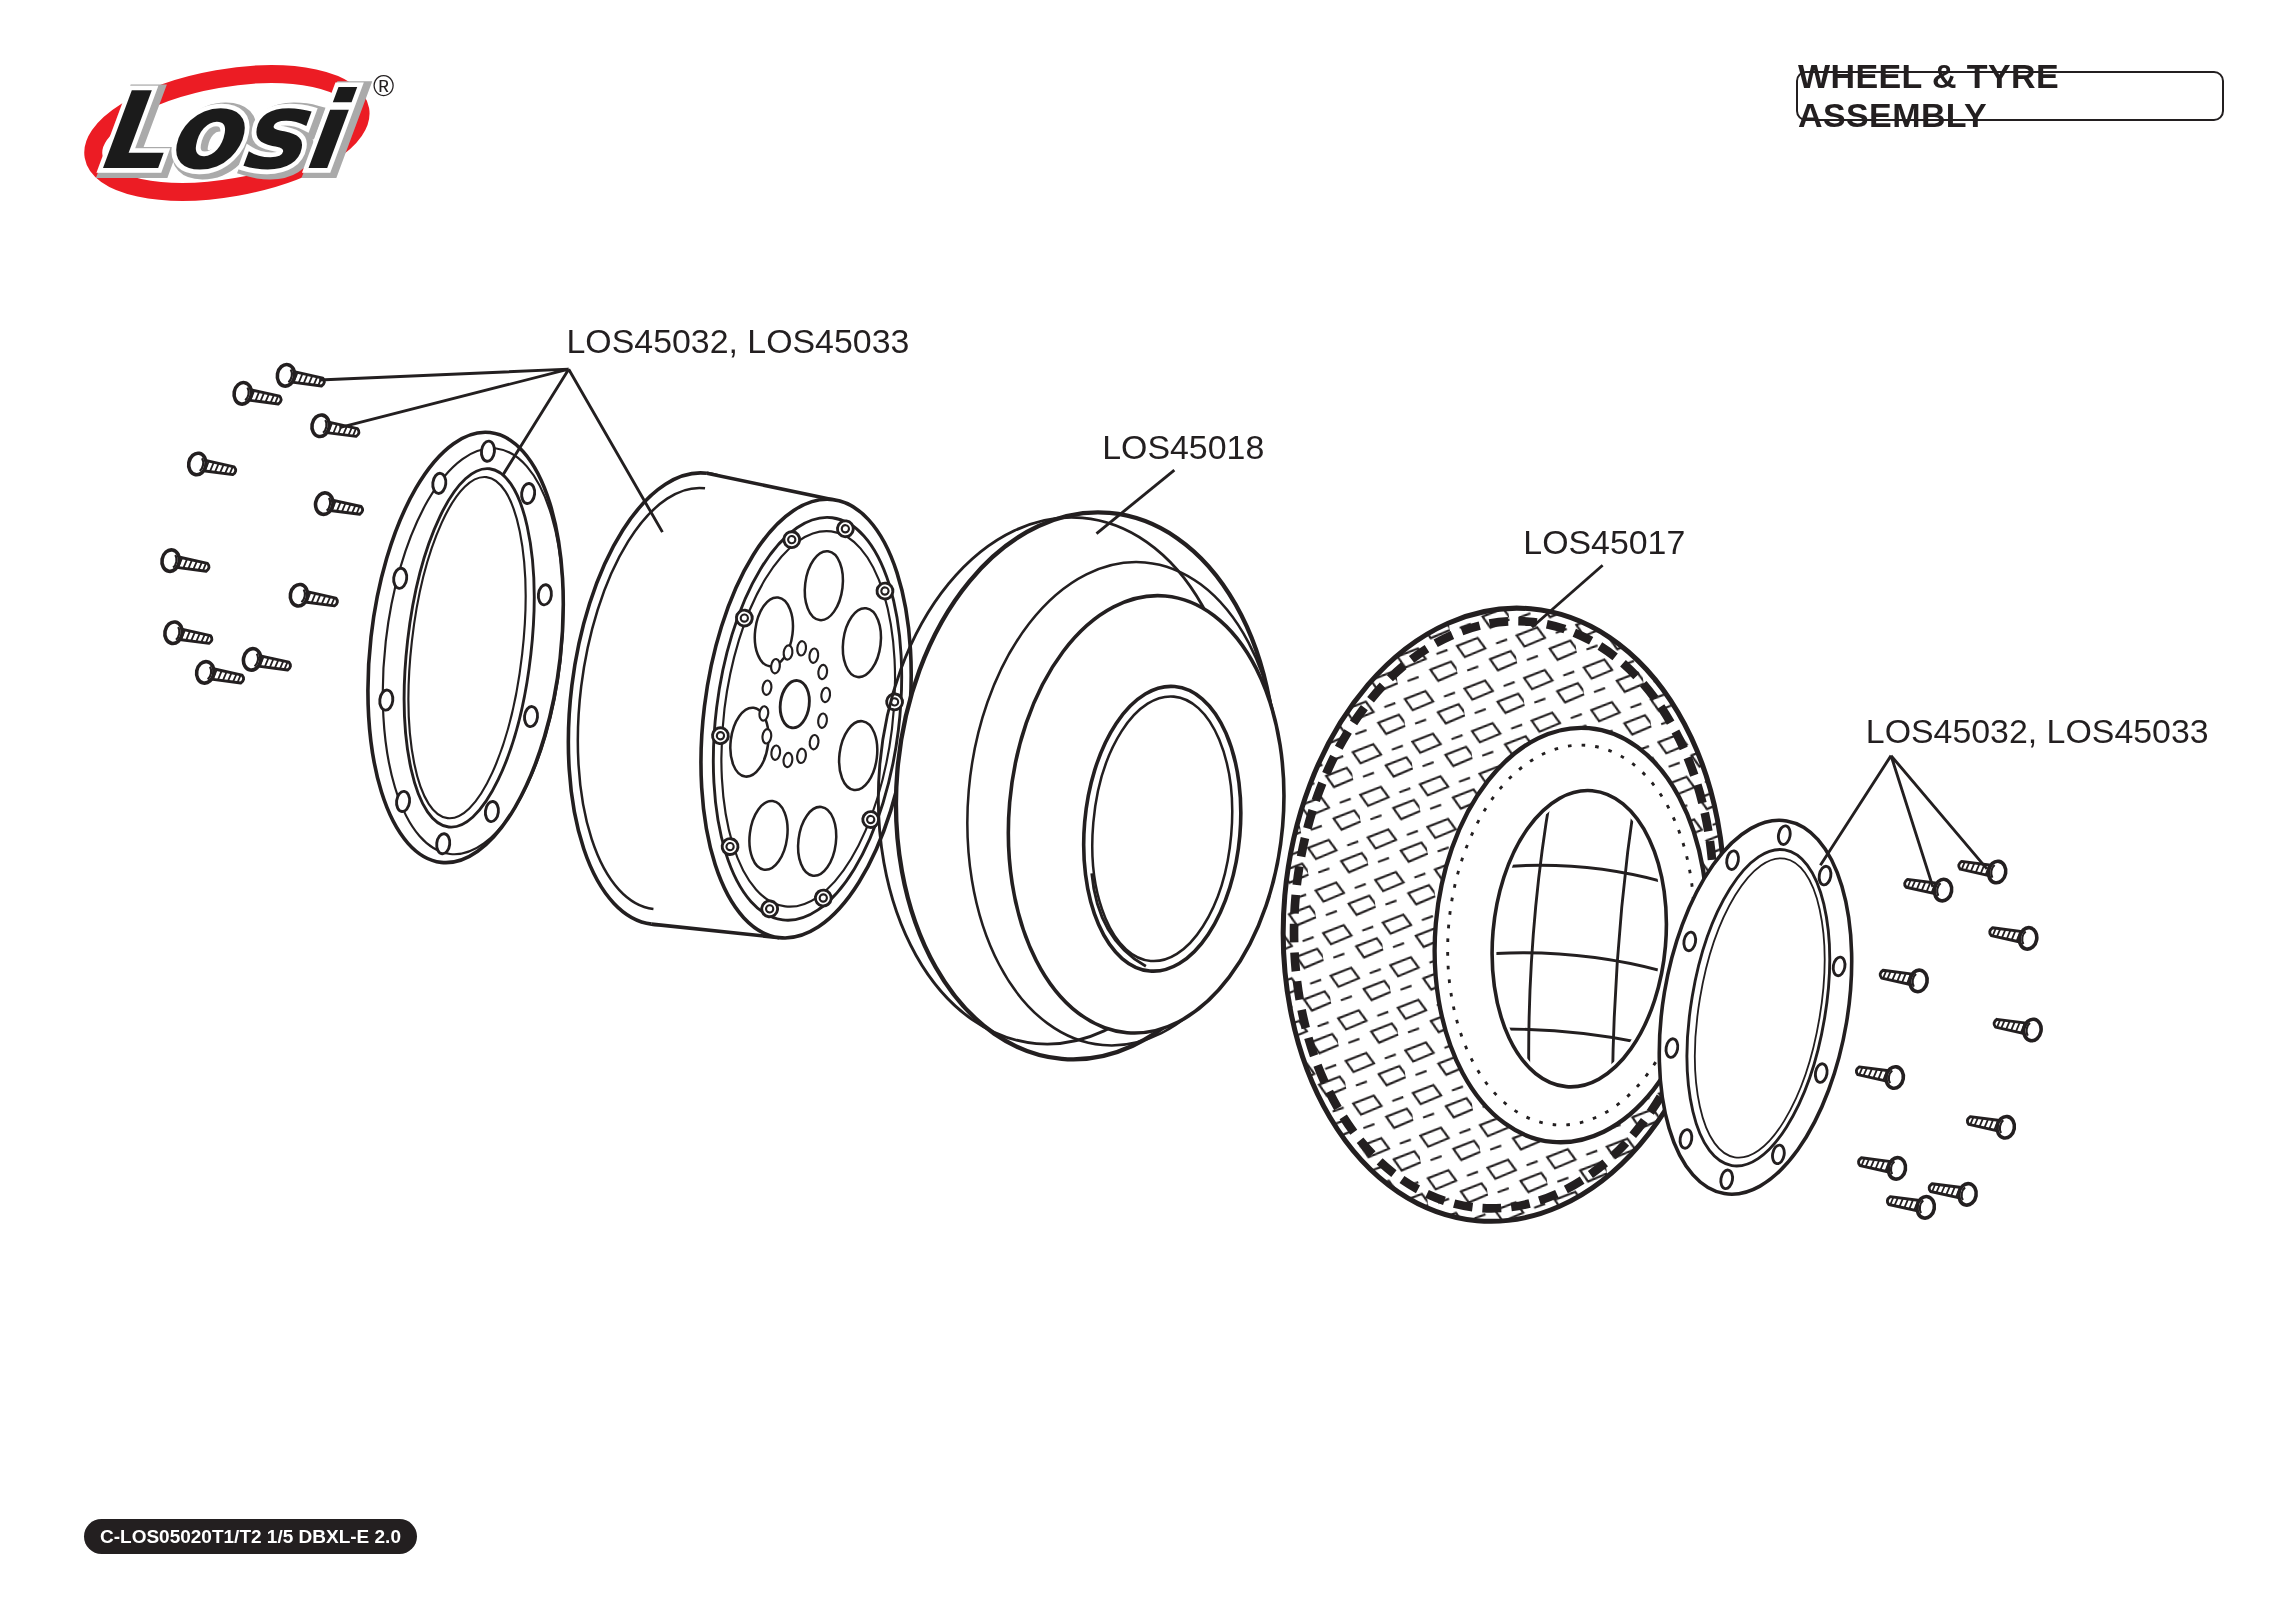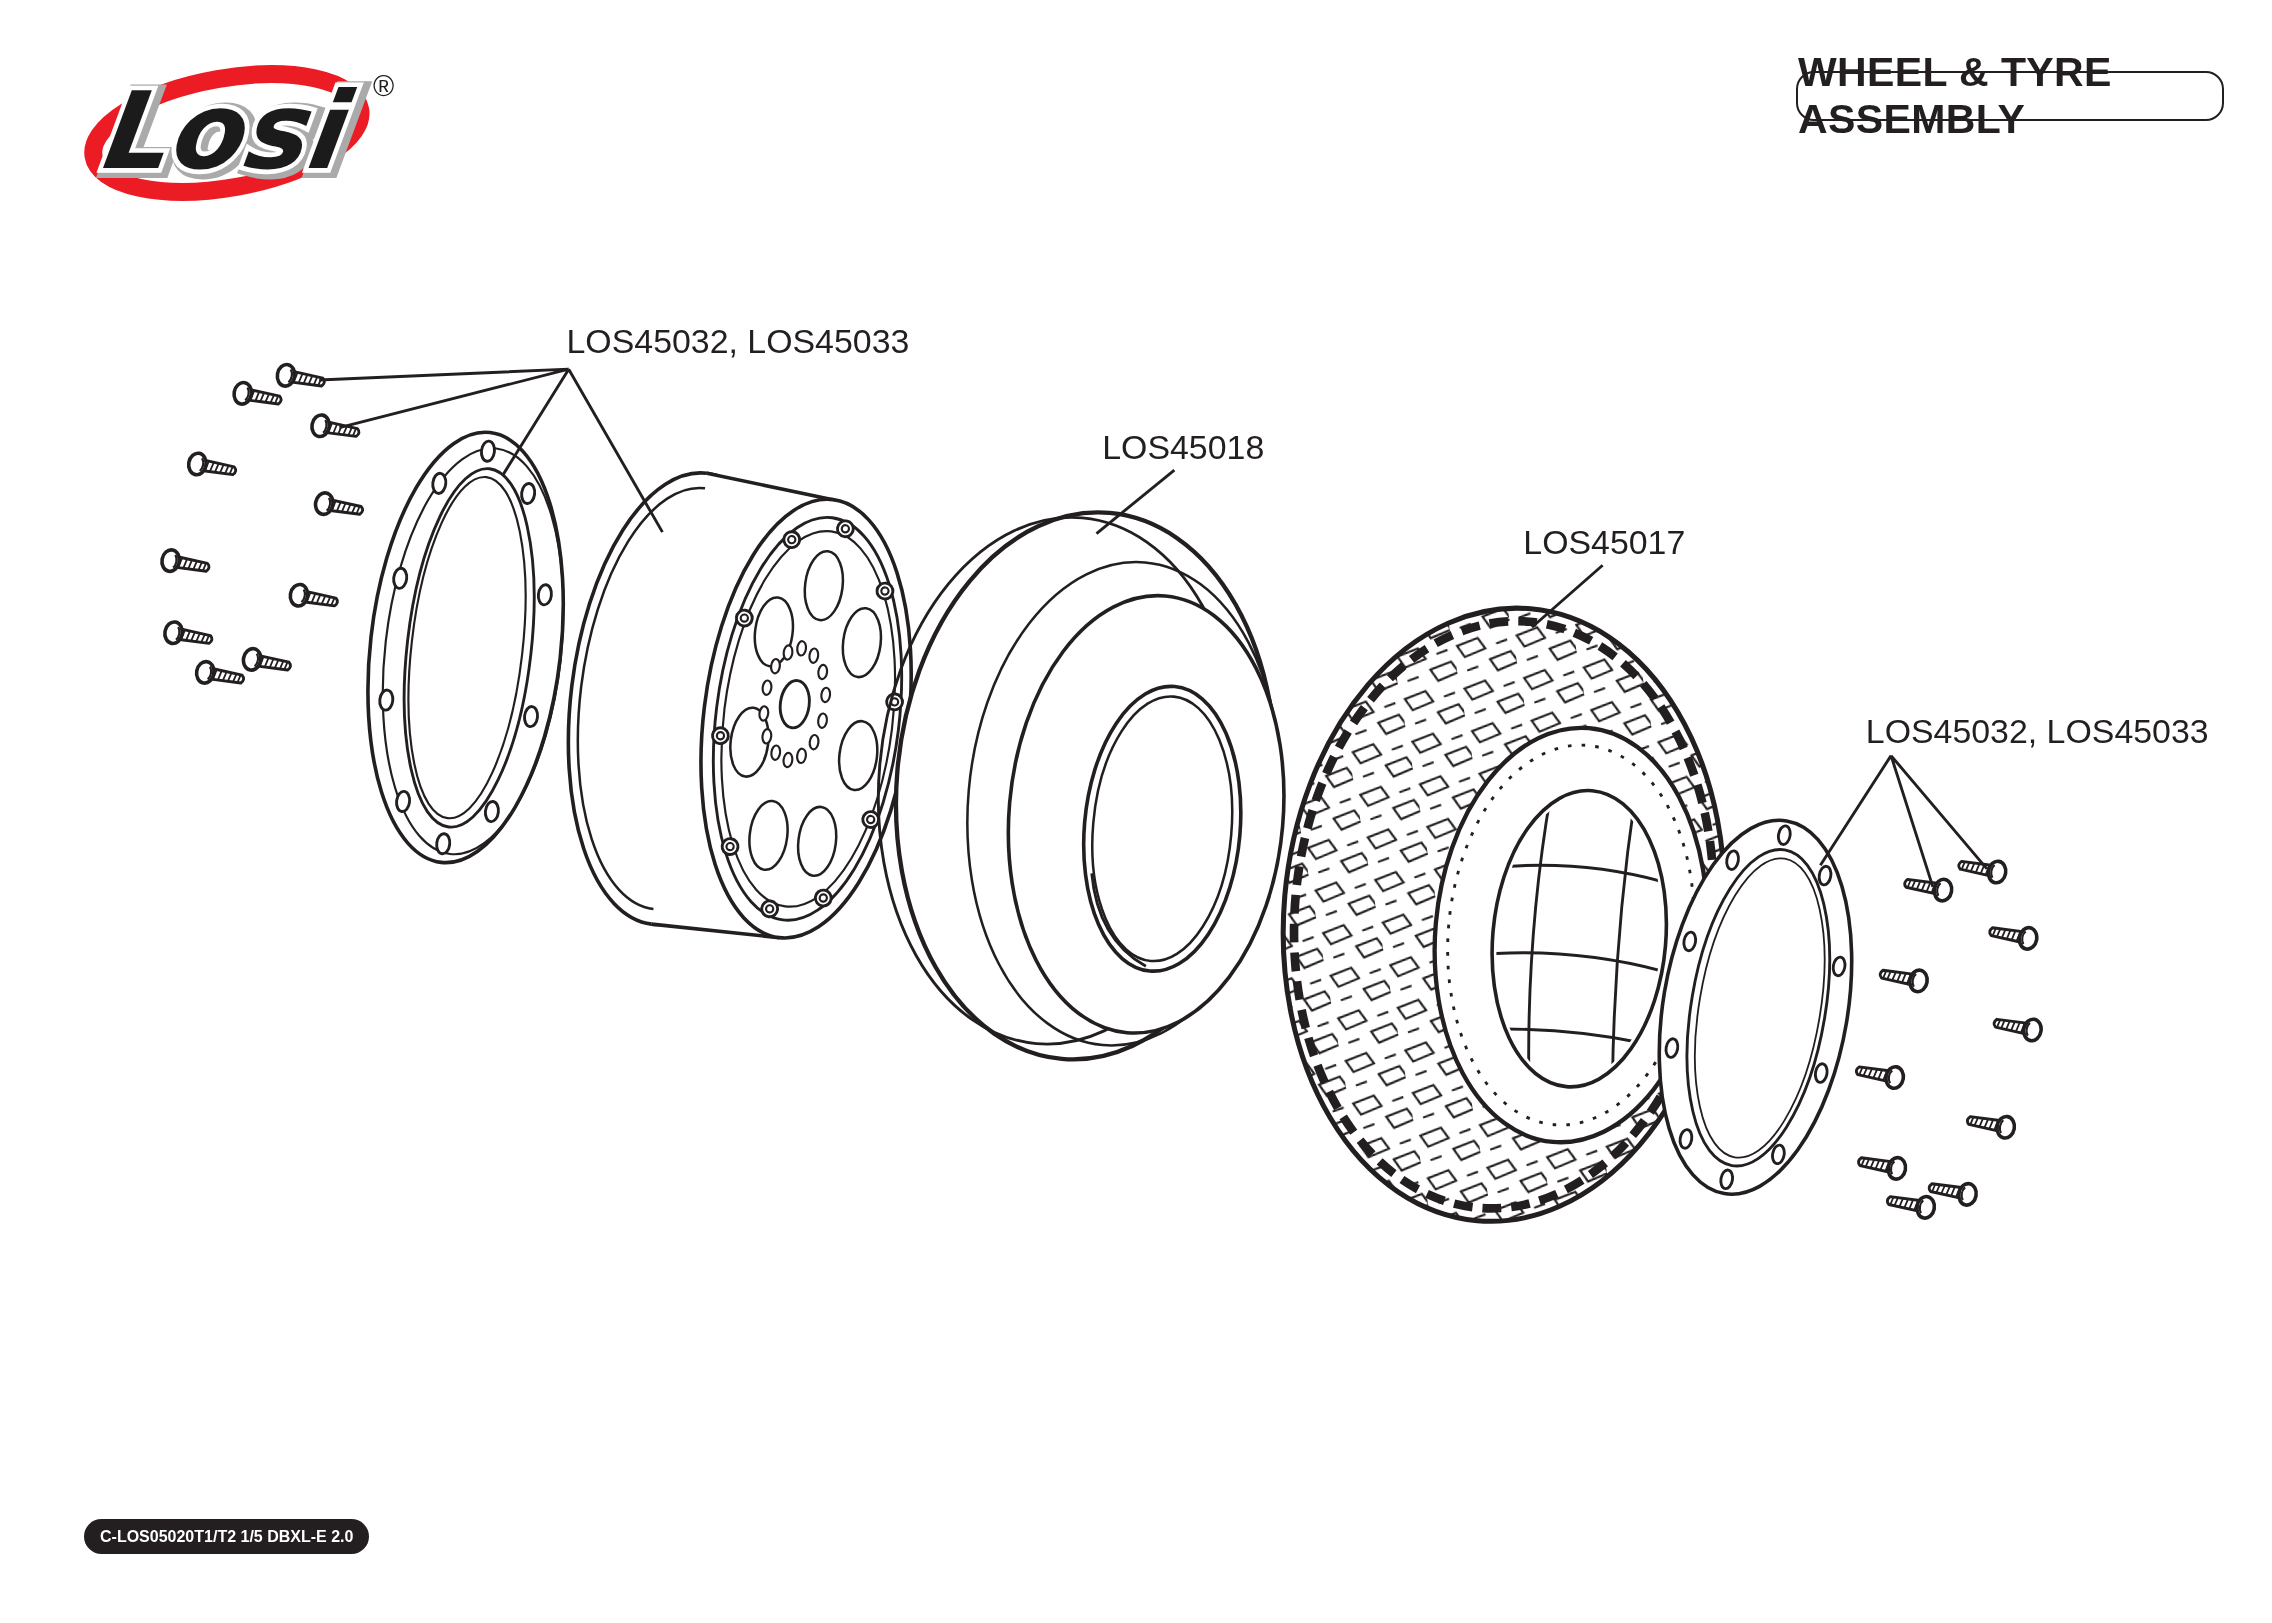--- a/index.html
+++ b/index.html
@@ -1,23 +1,23 @@
 <!DOCTYPE html>
 <html style="font-size:11.5px"><head>
 <meta charset="utf-8">
 <style>
   html,body{margin:0;padding:0;background:#fff;}
   .page{position:relative;width:2273px;height:1623px;background:#fff;overflow:hidden;
         font-family:"Liberation Sans",sans-serif;color:#231F20;}
   .title-box{position:absolute;left:1796px;top:71px;width:428px;height:50px;
-        border:2.9px solid #231F20;border-radius:18px;box-sizing:border-box;
+        border:2.9px solid #231F20;border-radius:10px;box-sizing:border-box;
         display:flex;align-items:center;justify-content:center;
-        font-weight:bold;font-size:41px;letter-spacing:0.4px;color:#231F20;background:#fff;}
+        font-weight:bold;font-size:34px;letter-spacing:0.4px;color:#231F20;background:#fff;}
   .footer-badge{position:absolute;left:84px;top:1519px;height:35px;background:#231F20;
-        color:#fff;border-radius:19px;font-weight:bold;font-size:16px;line-height:35px;
+        color:#fff;border-radius:19px;font-weight:bold;font-size:19px;line-height:35px;
         padding:0 16px;white-space:nowrap;}
   .logo{position:absolute;left:79px;top:61px;width:339px;height:144px;}
   svg.diagram{position:absolute;left:0;top:0;}
   .plabel{font-family:"Liberation Sans",sans-serif;font-size:47px;fill:#231F20;}
   .logo-word{font-family:"DejaVu Sans",sans-serif;font-weight:bold;font-style:italic;font-size:148px;}
 </style>
 </head>
 <body>
 
 <div class="page">

